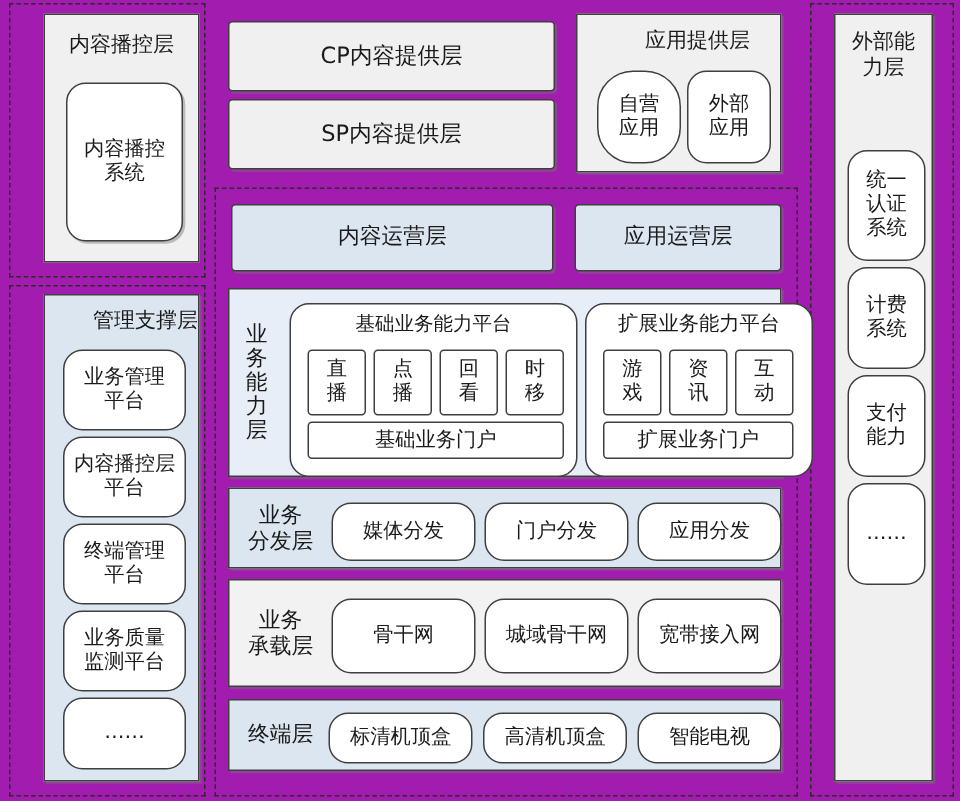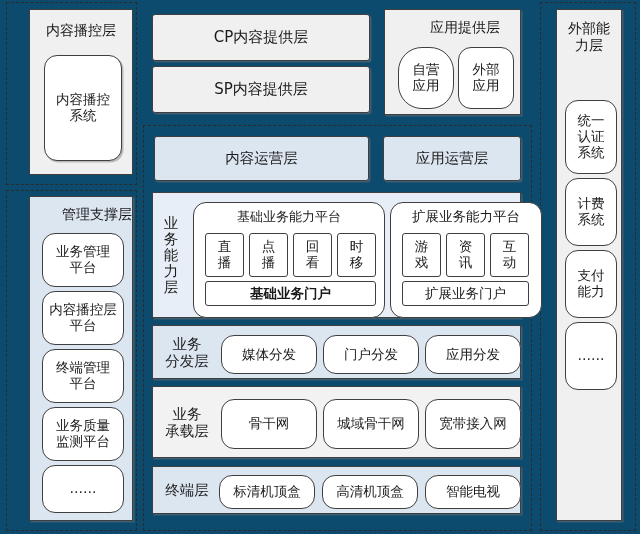--- a/index.html
+++ b/index.html
@@ -11,21 +11,21 @@
     width: 640px;
     height: 534px;
     font-family: "DejaVu Sans", "Liberation Sans", sans-serif;
     color: #1a1a1a;
     overflow: hidden;
   }
   #canvas {
     position: relative;
     width: 640px;
     height: 534px;
-    background: #0c4a6e;
+    background: #a21caf;
   }
   .abs { position: absolute; box-sizing: border-box; }
 
   
   .box {
     border: 1.6px solid #3f3f3f;
     display: flex;
     align-items: center;
     justify-content: center;
     text-align: center;
@@ -183,21 +183,21 @@
       </div>
       <div class="box rounded-sm fill-white t13 two-line" style="position:absolute; left:99px; top:30px; width:37px; height:42px;">
         <span>回
 看</span>
       </div>
       <div class="box rounded-sm fill-white t13 two-line" style="position:absolute; left:143px; top:30px; width:37px; height:42px;">
         <span>时
 移</span>
       </div>
 
-      <div class="box rounded-sm fill-white t13" style="position:absolute; left:11px; top:78px; width:169px; height:23px;font-weight:bold;">
+      <div class="box rounded-sm fill-white t13" style="position:absolute; left:11px; top:78px; width:169px; height:23px;">
         <span>基础业务门户</span>
       </div>
     </div>
 
     <div class="box rounded-lg fill-white" style="position:absolute; left:237px; top:9px; width:150px; height:108px; display:block; padding-top:6px;">
       <div style="text-align:center; font-size:13.5px;">扩展业务能力平台</div>
 
       <div class="box rounded-sm fill-white t13 two-line" style="position:absolute; left:11px; top:30px; width:37px; height:42px;">
         <span>游
 戏</span>

